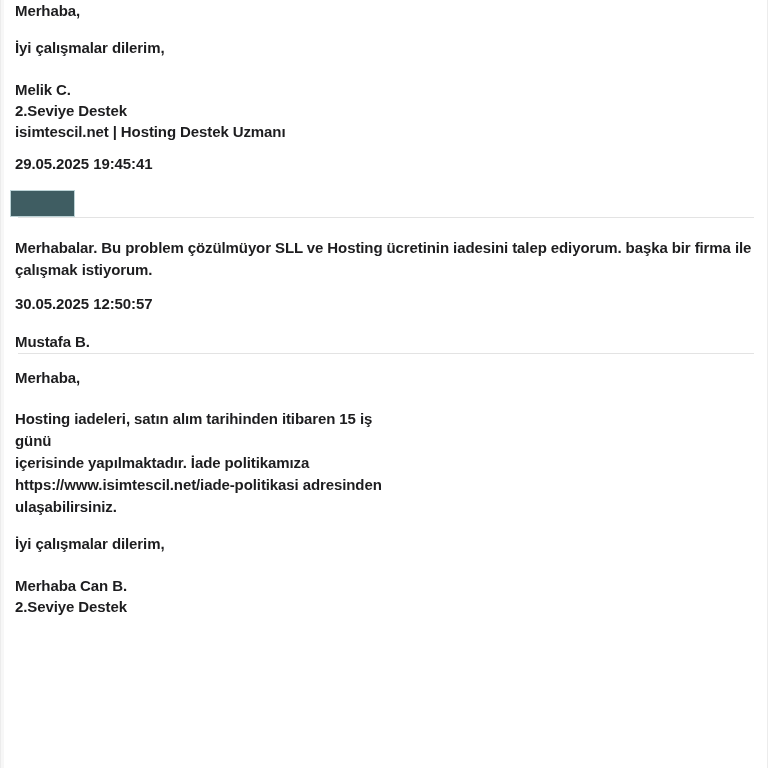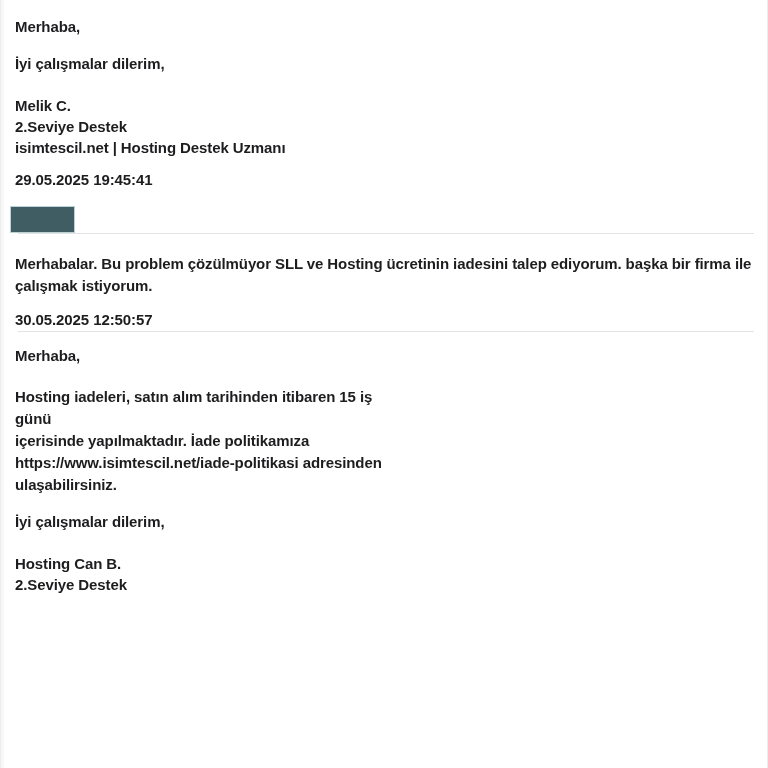--- a/index.html
+++ b/index.html
@@ -17,21 +17,21 @@
     background: var(--background);
     font-family: "Liberation Sans", "DejaVu Sans", sans-serif;
     font-weight: 600;
     letter-spacing: -0.1px;
     color: var(--text);
     font-size: 15px;
     overflow: hidden;
   }
   .page {
     width: 768px; height: 768px;
-    padding: 16px 13px 0 14px;
+    padding: 0 13px 0 14px;
     border-left: 1px solid var(--edge-line);
     border-right: 1px solid var(--edge-line);
     box-shadow: inset 3px 0 0 #f7f7f7;
     overflow: hidden;
   }
   .para { margin: 0; line-height: 22px; }
   .prewrap { white-space: pre-wrap; }
   .signature div { line-height: 21px; }
   .timestamp { text-align: left; line-height: 22px; }
   .author-line { line-height: 22px; }
@@ -81,27 +81,28 @@
   </section>
 
   <section>
     <div class="redaction mt-redact"></div>
     <hr class="divider mt-div1">
     <p class="para mt-body2">Merhabalar. Bu problem çözülmüyor SLL ve Hosting ücretinin iadesini talep ediyorum. başka bir firma ile çalışmak istiyorum.</p>
     <div class="timestamp mt-ts2">30.05.2025 12:50:57</div>
   </section>
 
   <section>
+    <div class="author-line mt-author3">Mustafa B.</div>
     <hr class="divider mt-div2">
     <p class="para mt-greet3">Merhaba,</p>
     <p class="para prewrap mt-body3">Hosting iadeleri, satın alım tarihinden itibaren 15 iş
 günü
 içerisinde yapılmaktadır. İade politikamıza
 https://www.isimtescil.net/iade-politikasi adresinden
 ulaşabilirsiniz.</p>
     <p class="para mt-close3">İyi çalışmalar dilerim,</p>
     <div class="signature mt-sig3">
-      <div>Hosting Can B.</div>
+      <div>Merhaba Can B.</div>
       <div>2.Seviye Destek</div>
     </div>
   </section>
 
 </div>
 
 </body></html>

